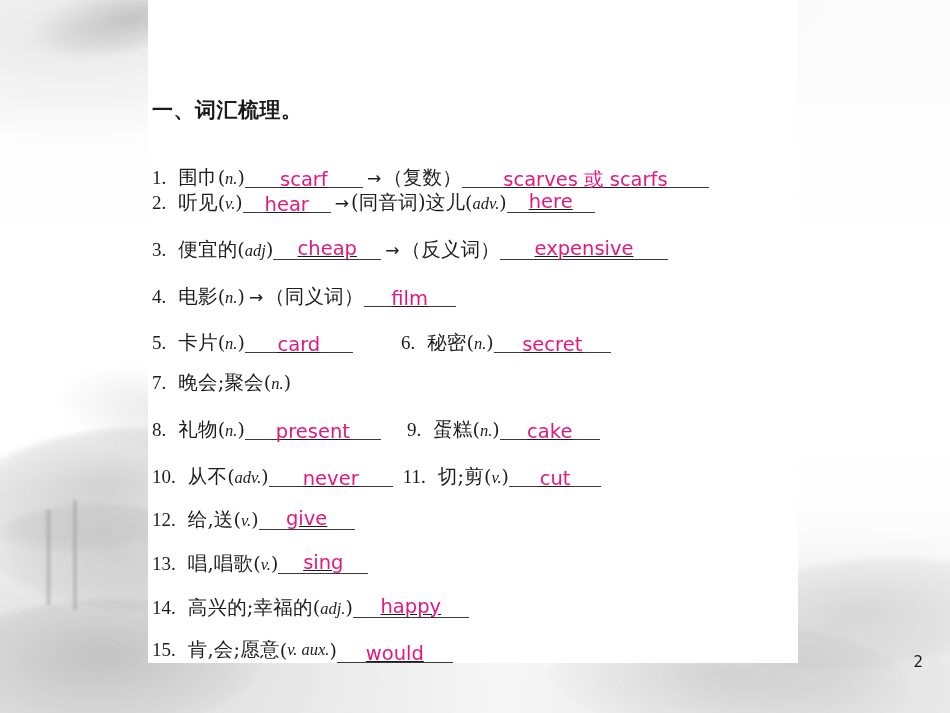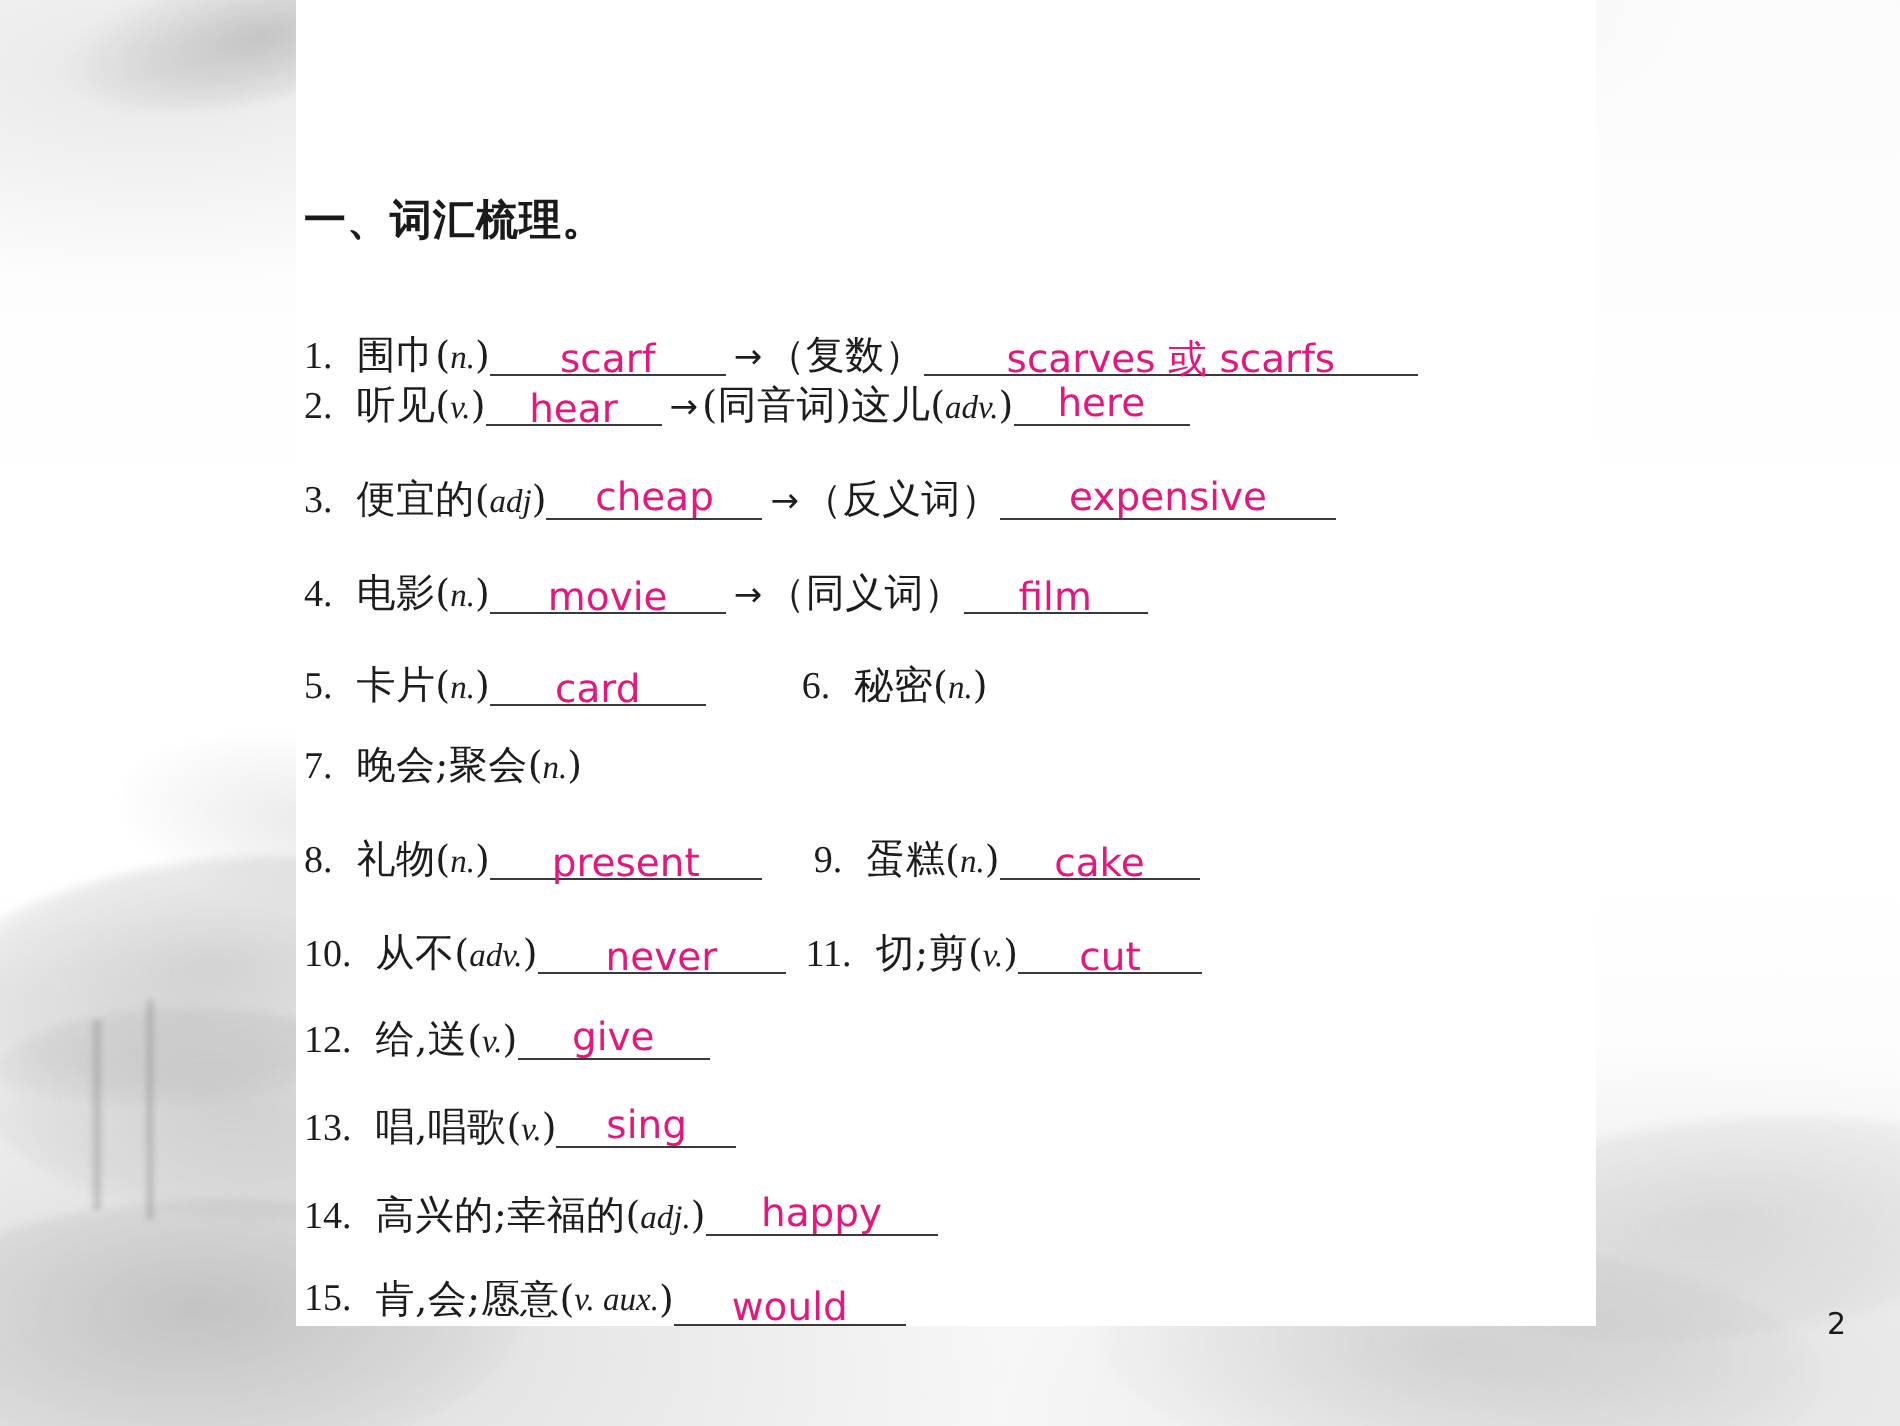--- a/index.html
+++ b/index.html
@@ -174,20 +174,21 @@
   
   .blank {
     display: inline-flex;
     align-items: flex-end;
     justify-content: center;
     border-bottom: 1.6px solid #3a3a3a;
     box-sizing: border-box;
     height: 26px;
     padding: 0 6px;
     position: relative;
+    text-decoration: underline;
   }
   .ans {
     font-family: "DejaVu Sans", "Liberation Sans", sans-serif;
     font-size: 19.5px;
     color: #e5177f;
     line-height: 1;
     position: relative;
     top: 2px;
     white-space: nowrap;
   }
@@ -288,23 +289,20 @@
         </span>
     </div>
 
     <div class="row" style="top:281px;">
       <span class="num">4.</span>
       <span class="gap-sm"></span>
       <span class="cn">电影</span>
       <span class="paren">(</span>
         <span class="pos">n.</span>
         <span class="paren">)</span>
-      <span class="blank" style="width:118px;">
-          <span class="ans">movie</span>
-        </span>
       <span class="arrow">→</span>
       <span class="cn">（同义词）</span>
       <span class="blank" style="width:92px;">
           <span class="ans">film</span>
         </span>
     </div>
 
     <div class="row" style="top:327px;">
       <span class="num">5.</span>
       <span class="gap-sm"></span>
@@ -315,20 +313,23 @@
       <span class="blank" style="width:108px;">
           <span class="ans">card</span>
         </span>
       <span class="gap-lg"></span>
       <span class="num">6.</span>
       <span class="gap-sm"></span>
       <span class="cn">秘密</span>
       <span class="paren">(</span>
         <span class="pos">n.</span>
         <span class="paren">)</span>
+      <span class="blank" style="width:117px;">
+          <span class="ans">secret</span>
+        </span>
     </div>
 
     <div class="row" style="top:369px;">
       <span class="num">7.</span>
       <span class="gap-sm"></span>
       <span class="cn">晚会;聚会</span>
       <span class="paren">(</span>
         <span class="pos">n.</span>
         <span class="paren">)</span>
     </div>

